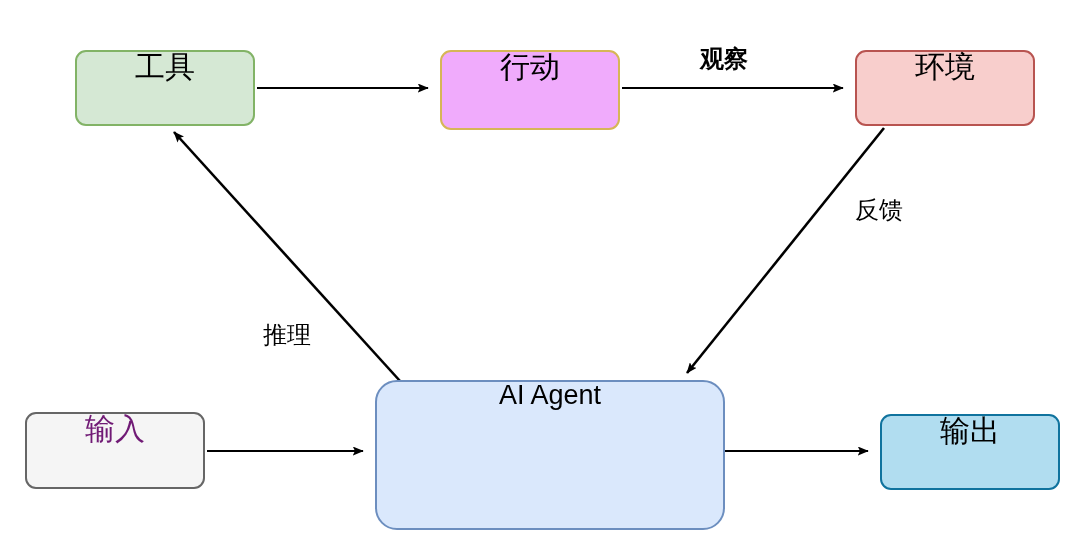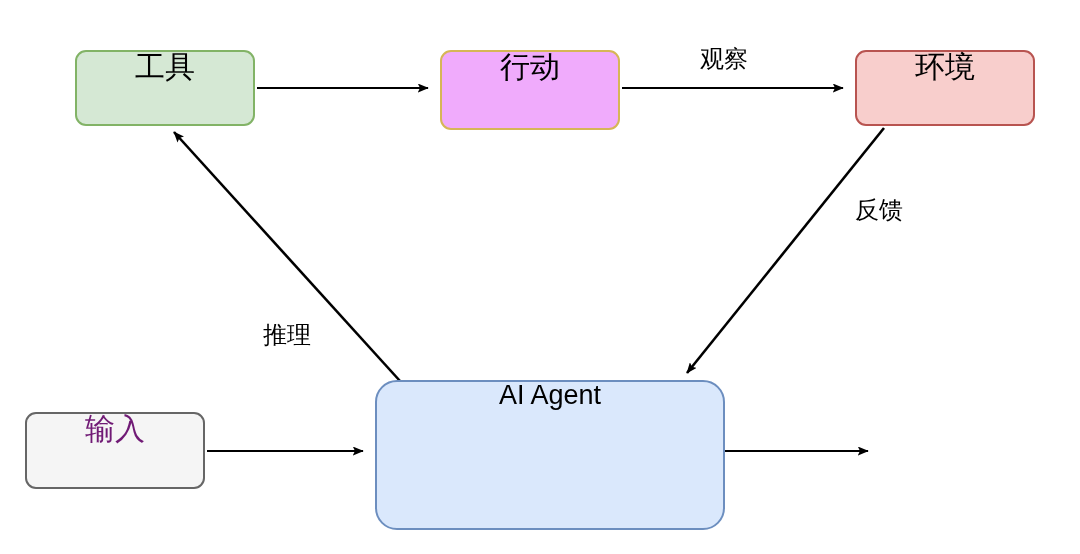--- a/index.html
+++ b/index.html
@@ -93,21 +93,21 @@
     font-size: 30px;
   }
   
   .edge-label {
     position: absolute;
     color: #000000;
     font-size: 24px;
     line-height: 1;
     white-space: nowrap;
   }
-  #edge-label-observe { left: 700px; top: 47px; }
+  #edge-label-observe { left: 700px; top: 47px; font-weight: bold; }
   #edge-label-feedback { left: 855px; top: 198px; }
   #edge-label-reason  { left: 263px; top: 323px; }
 </style>
 </head>
 <body>
 
 <div id="diagram-canvas">
 
   <svg id="edge-layer" viewBox="0 0 1080 554" width="1080" height="554" xmlns="http://www.w3.org/2000/svg">
     <defs>
@@ -154,20 +154,23 @@
   </div>
 
   <div class="node" id="node-input">
     <span class="node-label">输入</span>
   </div>
 
   <div class="node" id="node-agent">
     <span class="node-label">AI Agent</span>
   </div>
 
+  <div class="node" id="node-output">
+    <span class="node-label">输出</span>
+  </div>
 
   <div class="edge-label" id="edge-label-observe">观察</div>
 
   <div class="edge-label" id="edge-label-feedback">反馈</div>
 
   <div class="edge-label" id="edge-label-reason">推理</div>
 
 </div>
 
 </body></html>

